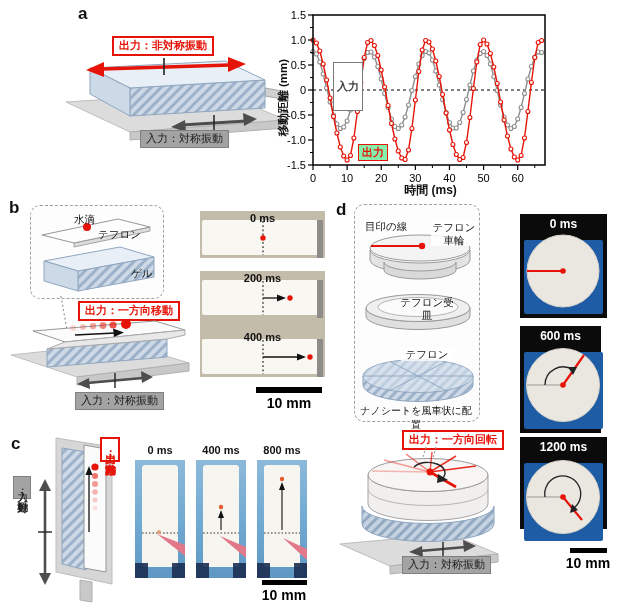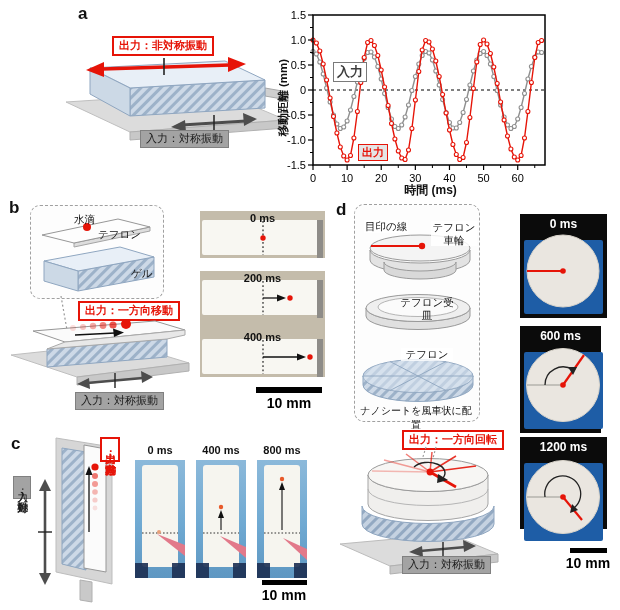--- a/index.html
+++ b/index.html
@@ -239,23 +239,23 @@
           <line x1="32" y1="150.5" x2="35" y2="150.5" stroke="#000" stroke-width="1"></line>
           <line x1="32" y1="125.5" x2="35" y2="125.5" stroke="#000" stroke-width="1"></line>
           <line x1="32" y1="100.5" x2="35" y2="100.5" stroke="#000" stroke-width="1"></line>
           <line x1="32" y1="75.5" x2="35" y2="75.5" stroke="#000" stroke-width="1"></line>
           <line x1="32" y1="50.5" x2="35" y2="50.5" stroke="#000" stroke-width="1"></line>
           <line x1="32" y1="25.5" x2="35" y2="25.5" stroke="#000" stroke-width="1"></line>
         </svg></div>
     <div class="abs" style="left:-2px;top:88px;transform:rotate(-90deg);transform-origin:center;width:110px;margin-left:-48px;
          text-align:center;font-size:11.5px;font-weight:bold;">移動距離 (mm)</div>
     <div class="abs" style="left:95px;top:180px;width:115px;text-align:center;font-size:12px;font-weight:bold;">時間 (ms)</div>
-    <div class="abs" style="left:55px;top:60px;border:1.5px solid #7a7a7a;background:#fff;padding:0 3px;
-         font-size:13px;font-weight:bold;color:#3c3c3c;">入力</div>
-    <div class="abs" style="left:80px;top:142px;border:1.5px solid var(--red);background:#e5e5e5;padding:0 3px;
+    <div class="abs" style="left:55px;top:60px;border:1.5px solid #7a7a7a;background:#fff;padding:16px 3px;
+         font-size:11px;font-weight:bold;color:#3c3c3c;">入力</div>
+    <div class="abs" style="left:80px;top:142px;border:1.5px solid var(--red);background:#86efac;padding:0 3px;
          font-size:11px;font-weight:bold;color:var(--red);">出力</div>
   </div>
 
   <div class="abs plabel" style="left:9px;top:198px;">b</div>
 
   <div class="abs" style="left:30px;top:205px;width:132px;height:92px;border:1.5px dashed #a0a0a0;border-radius:10px;background:#fdfdfd;"></div>
   <svg class="abs" style="left:30px;top:205px;" width="132" height="92" viewBox="0 0 132 92">
     <defs>
       <pattern id="hB" width="7" height="7" patternUnits="userSpaceOnUse" patternTransform="rotate(45)">
         <rect width="7" height="7" fill="#cdd9e7"></rect>

